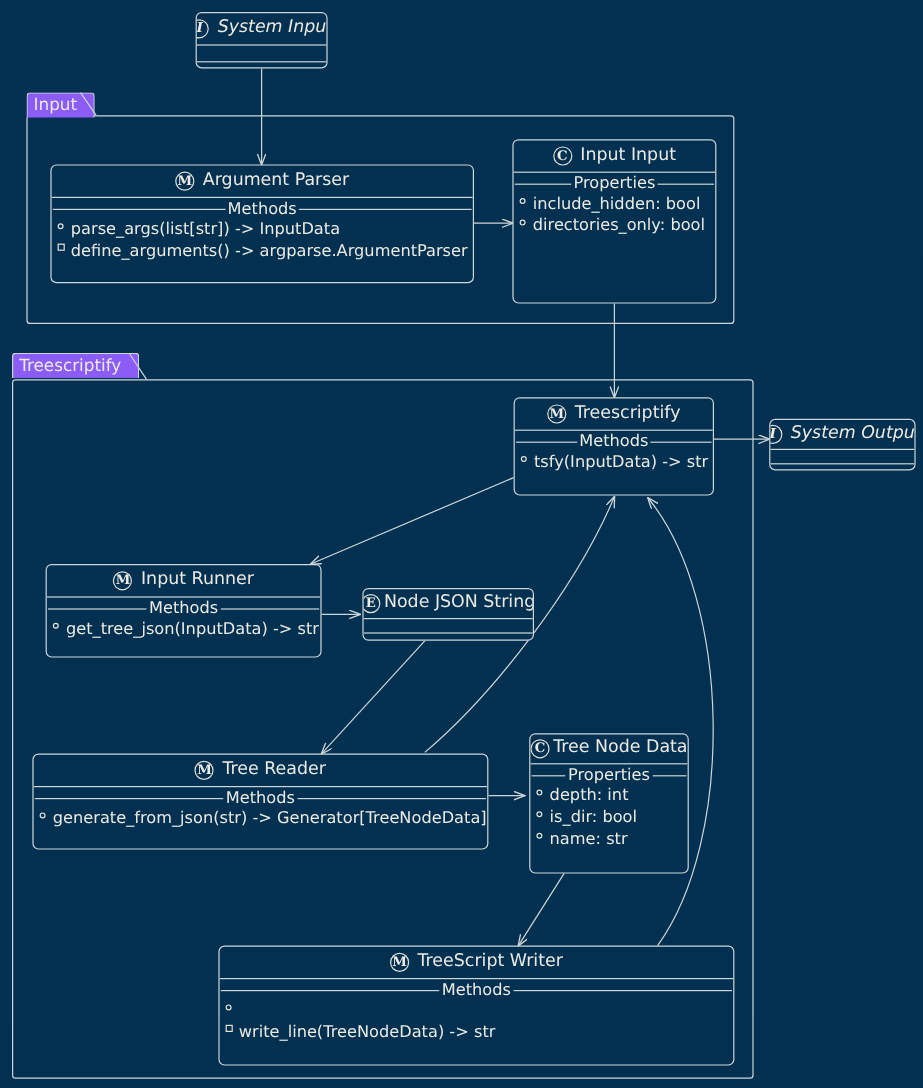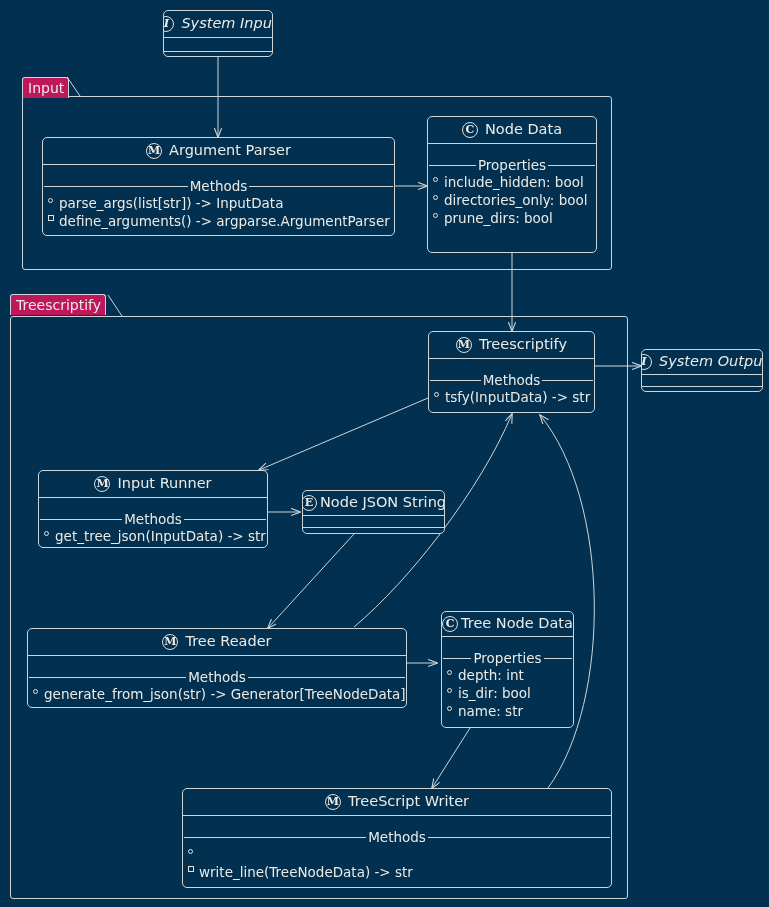--- a/index.html
+++ b/index.html
@@ -34,22 +34,22 @@
     border: 1px solid #cfd6d8;
     border-radius: 3px;
     box-sizing: border-box;
   }
   .package-tab {
     position: absolute;
     box-sizing: border-box;
     border: 1px solid #cfd6d8;
     border-bottom: none;
     border-radius: 3px 3px 0 0;
-    background: #be185d;
-    padding: 1px 4px 1px 5px;
+    background: #8b5cf6;
+    padding: 1px 14px 1px 5px;
     font-size: 14px;
     line-height: 18px;
     color: #eceae4;
     white-space: nowrap;
   }
   .tab-slash {
     position: absolute;
     pointer-events: none;
   }
   
@@ -80,21 +80,21 @@
   }
   .compartment {
     padding: 0 0 4px 0;
   }
   .compartment.empty { height: 9px; }
   .legend-row {
     display: flex;
     align-items: center;
     width: 100%;
     height: 14px;
-    margin: 14px 0 1px 0;
+    margin: 2px 0 1px 0;
   }
   .legend-line {
     flex: 1 1 auto;
     height: 1px;
     background: #cfd6d8;
   }
   .legend-line.l { margin-left: 1px; }
   .legend-line.r { margin-right: 1px; }
   .legend-label {
     font-size: 13.5px;
@@ -243,40 +243,36 @@
       <div class="member">
         <span class="vis vis-priv"></span>
         <span>define_arguments() -&gt; argparse.ArgumentParser</span>
       </div>
     </div>
   </div>
 
   <div class="node" style="left:427px; top:116px; width:170px; height:137px;">
     <div class="node-title">
       <span class="stereo">C</span>
-      <span class="node-label">Node Data</span>
+      <span class="node-label">Input Input</span>
     </div>
     <div class="sep"></div>
     <div class="compartment">
       <div class="legend-row">
         <div class="legend-line l"></div>
         <div class="legend-label">Properties</div>
         <div class="legend-line r"></div>
       </div>
       <div class="member">
         <span class="vis vis-pub"></span>
         <span>include_hidden: bool</span>
       </div>
       <div class="member">
         <span class="vis vis-pub"></span>
         <span>directories_only: bool</span>
-      </div>
-      <div class="member">
-        <span class="vis vis-pub"></span>
-        <span>prune_dirs: bool</span>
       </div>
     </div>
   </div>
 
   <div class="node" style="left:428px; top:331px; width:167px; height:82px;">
     <div class="node-title">
       <span class="stereo">M</span>
       <span class="node-label">Treescriptify</span>
     </div>
     <div class="sep"></div>

